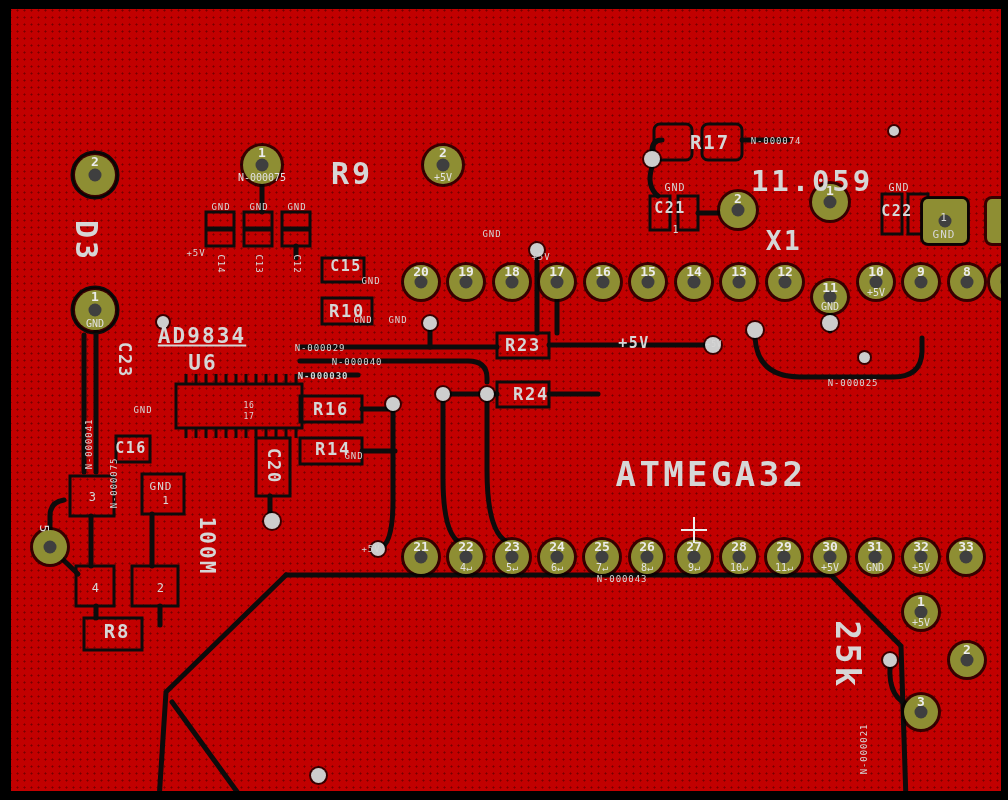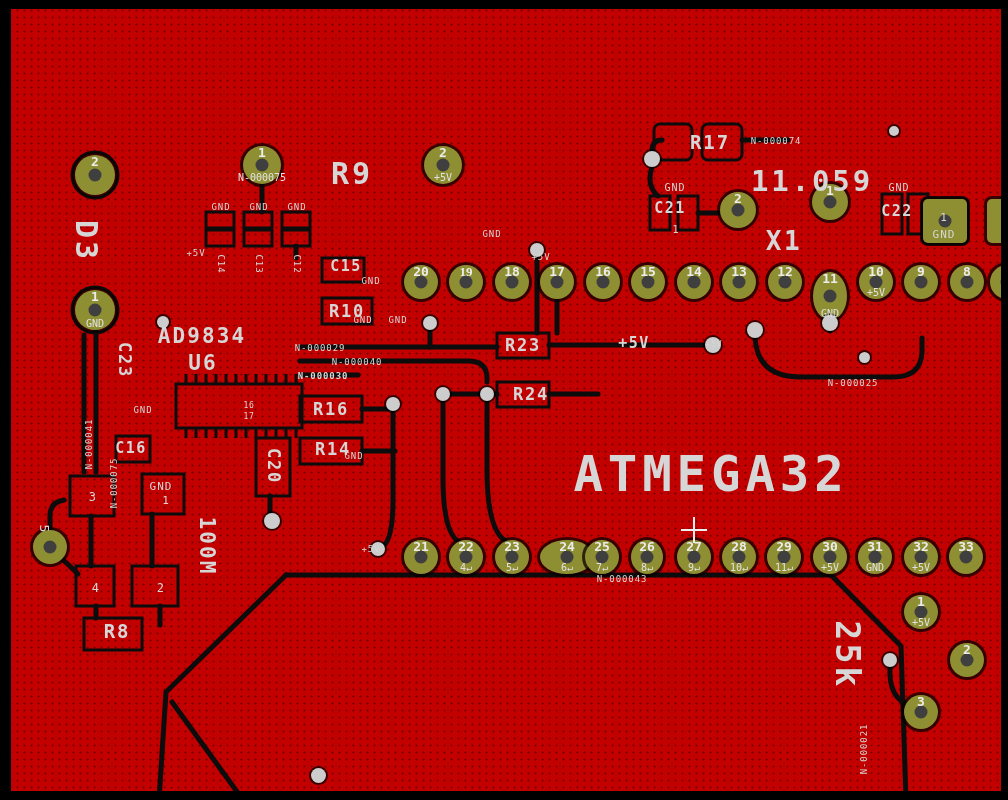--- a/index.html
+++ b/index.html
@@ -131,21 +131,21 @@
         <div class="plabel">2</div>
       </div>
       <div class="pad" style="height: 36px; width: 36px; left: 812px; top: 184px;">
         <div class="hole"></div>
         <div class="plabel">1</div>
       </div>
       <div class="pad" style="height: 34px; width: 34px; left: 404px; top: 265px;">
         <div class="hole"></div>
         <div class="plabel">20</div>
       </div>
-      <div class="pad" style="height: 34px; width: 34px; left: 449px; top: 265px; font-family: Liberation Serif, serif;">
+      <div class="pad" style="height: 34px; width: 34px; left: 449px; top: 265px;">
         <div class="hole"></div>
         <div class="plabel">19</div>
       </div>
       <div class="pad" style="height: 34px; width: 34px; left: 495px; top: 265px;">
         <div class="hole"></div>
         <div class="plabel">18</div>
       </div>
       <div class="pad" style="height: 34px; width: 34px; left: 540px; top: 265px;">
         <div class="hole"></div>
         <div class="plabel">17</div>
@@ -163,21 +163,21 @@
         <div class="plabel">14</div>
       </div>
       <div class="pad" style="height: 34px; width: 34px; left: 722px; top: 265px;">
         <div class="hole"></div>
         <div class="plabel">13</div>
       </div>
       <div class="pad" style="height: 34px; width: 34px; left: 768px; top: 265px;">
         <div class="hole"></div>
         <div class="plabel">12</div>
       </div>
-      <div class="pad" style="height: 48px; width: 34px; left: 813px; top: 272px; text-align: right;">
+      <div class="pad" style="height: 32px; width: 34px; left: 813px; top: 281px; text-align: right;">
         <div class="hole"></div>
         <div class="plabel">11</div>
         <div class="psub">GND</div>
       </div>
       <div class="pad" style="height: 34px; width: 34px; left: 859px; top: 265px;">
         <div class="hole"></div>
         <div class="plabel">10</div>
         <div class="psub">+5V</div>
       </div>
       <div class="pad" style="height: 34px; width: 34px; left: 904px; top: 265px;">
@@ -198,21 +198,21 @@
       <div class="pad" style="height: 34px; width: 34px; left: 449px; top: 540px;">
         <div class="hole"></div>
         <div class="plabel">22</div>
         <div class="psub">4↵</div>
       </div>
       <div class="pad" style="height: 34px; width: 34px; left: 495px; top: 540px;">
         <div class="hole"></div>
         <div class="plabel">23</div>
         <div class="psub">5↵</div>
       </div>
-      <div class="pad" style="height: 34px; width: 34px; left: 540px; top: 540px; padding-left: 20px;">
+      <div class="pad" style="height: 34px; width: 34px; left: 540px; top: 540px;">
         <div class="hole"></div>
         <div class="plabel">24</div>
         <div class="psub">6↵</div>
       </div>
       <div class="pad" style="height: 34px; width: 34px; left: 585px; top: 540px;">
         <div class="hole"></div>
         <div class="plabel">25</div>
         <div class="psub">7↵</div>
       </div>
       <div class="pad" style="height: 34px; width: 32px; left: 631px; top: 540px;">
@@ -291,25 +291,25 @@
       <div class="via" style="height: 16px; width: 16px; left: 747px; top: 322px;"></div>
       <div class="via" style="height: 16px; width: 16px; left: 822px; top: 315px;"></div>
       <div class="via" style="height: 11px; width: 11px; left: 858.5px; top: 351.5px;"></div>
       <div class="via" style="height: 14px; width: 14px; left: 883px; top: 653px;"></div>
       <div class="via" style="height: 12px; width: 12px; left: 157px; top: 316px;"></div>
       <div class="via" style="height: 10px; width: 10px; left: 889px; top: 126px;"></div>
     </div>
   <div id="texts-layer">
       <div class="silk" style="left: 352px; top: 174px; font-size: 30px; font-weight: 700; transform: translate(-50%, -50%) rotate(0deg);">R9</div>
       <div class="silk" style="left: 86px; top: 241px; font-size: 30px; font-weight: 700; transform: translate(-50%, -50%) rotate(90deg);">D3</div>
-      <div class="silk" style="left: 202px; top: 336px; font-size: 21px; font-weight: 700; transform: translate(-50%, -50%) rotate(0deg);">AD9834</div>
+      <div class="silk" style="left: 202px; top: 336px; font-size: 21px; font-weight: 700; transform: translate(-50%, -50%) rotate(0deg); text-decoration: underline;">AD9834</div>
       <div class="silk" style="left: 203px; top: 363px; font-size: 21px; font-weight: 700; transform: translate(-50%, -50%) rotate(0deg);">U6</div>
       <div class="silk" style="left: 788px; top: 181px; font-size: 29px; font-weight: 700; transform: translate(-50%, -50%) rotate(0deg); margin-left: 24px;">11.059</div>
       <div class="silk" style="left: 784px; top: 241px; font-size: 26px; font-weight: 700; transform: translate(-50%, -50%) rotate(0deg);">X1</div>
-      <div class="silk" style="left: 711px; top: 474px; font-size: 49px; font-weight: 700; transform: translate(-50%, -50%) rotate(0deg);">ATMEGA32</div>
+      <div class="silk" style="left: 711px; top: 474px; font-size: 34px; font-weight: 700; transform: translate(-50%, -50%) rotate(0deg);">ATMEGA32</div>
       <div class="silk" style="left: 847px; top: 655px; font-size: 33px; font-weight: 700; transform: translate(-50%, -50%) rotate(90deg);">25k</div>
       <div class="silk" style="left: 206px; top: 546px; font-size: 21px; font-weight: 700; transform: translate(-50%, -50%) rotate(90deg);">100M</div>
       <div class="silk" style="left: 710px; top: 142px; font-size: 19px; font-weight: 700; transform: translate(-50%, -50%) rotate(0deg);">R17</div>
       <div class="silk" style="left: 124px; top: 360px; font-size: 17px; font-weight: 700; transform: translate(-50%, -50%) rotate(90deg);">C23</div>
       <div class="silk" style="left: 117px; top: 631px; font-size: 19px; font-weight: 700; transform: translate(-50%, -50%) rotate(0deg);">R8</div>
       <div class="silk" style="left: 347px; top: 311px; font-size: 17px; font-weight: 700; transform: translate(-50%, -50%) rotate(0deg);">R10</div>
       <div class="silk" style="left: 331px; top: 409px; font-size: 17px; font-weight: 700; transform: translate(-50%, -50%) rotate(0deg);">R16</div>
       <div class="silk" style="left: 333px; top: 449px; font-size: 17px; font-weight: 700; transform: translate(-50%, -50%) rotate(0deg);">R14</div>
       <div class="silk" style="left: 346px; top: 266px; font-size: 15px; font-weight: 700; transform: translate(-50%, -50%) rotate(0deg);">C15</div>
       <div class="silk" style="left: 273px; top: 466px; font-size: 17px; font-weight: 700; transform: translate(-50%, -50%) rotate(90deg);">C20</div>

